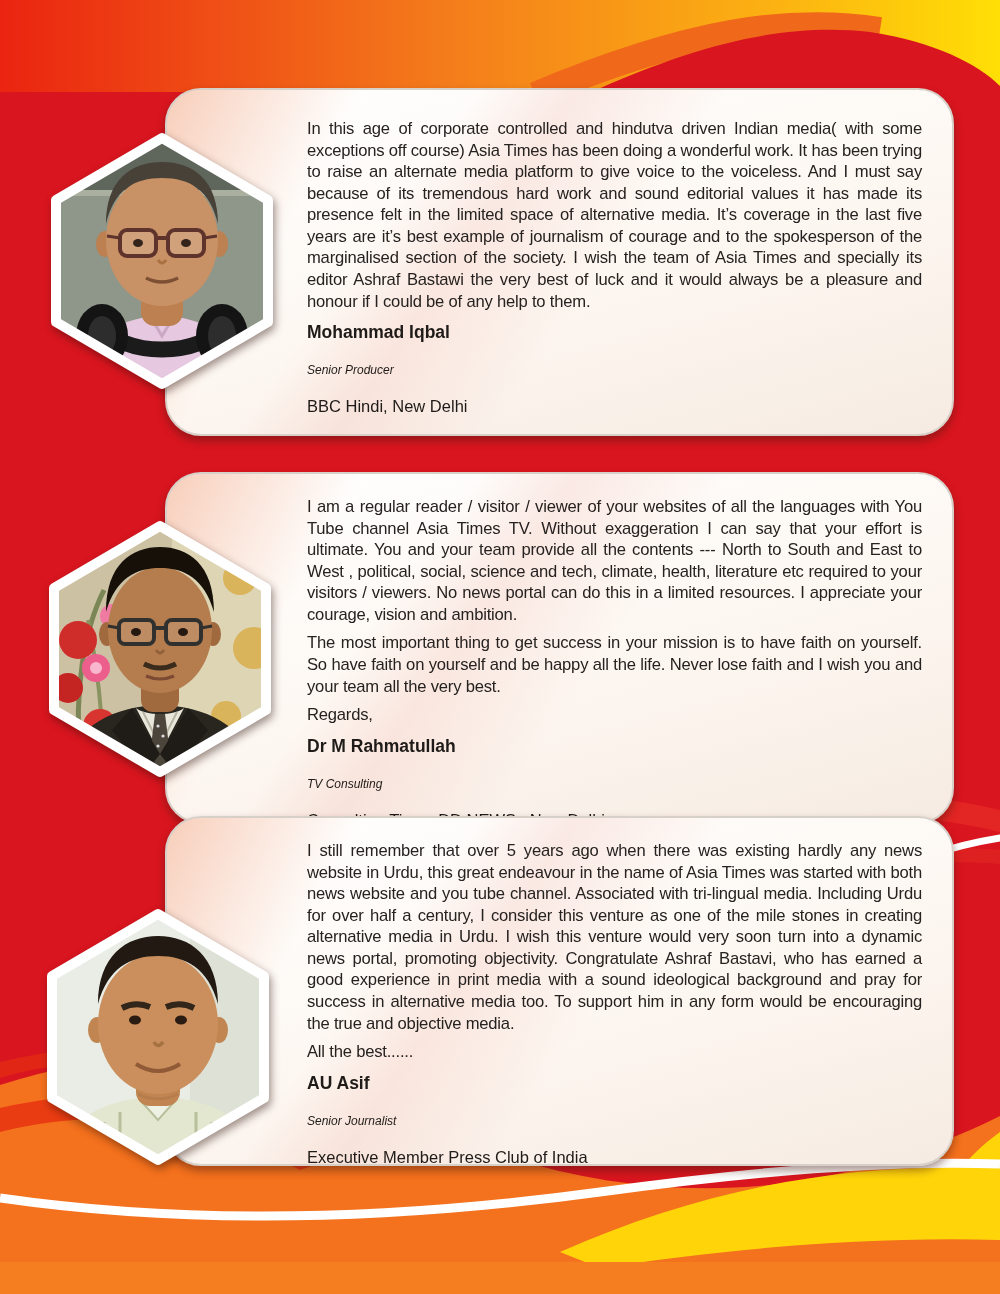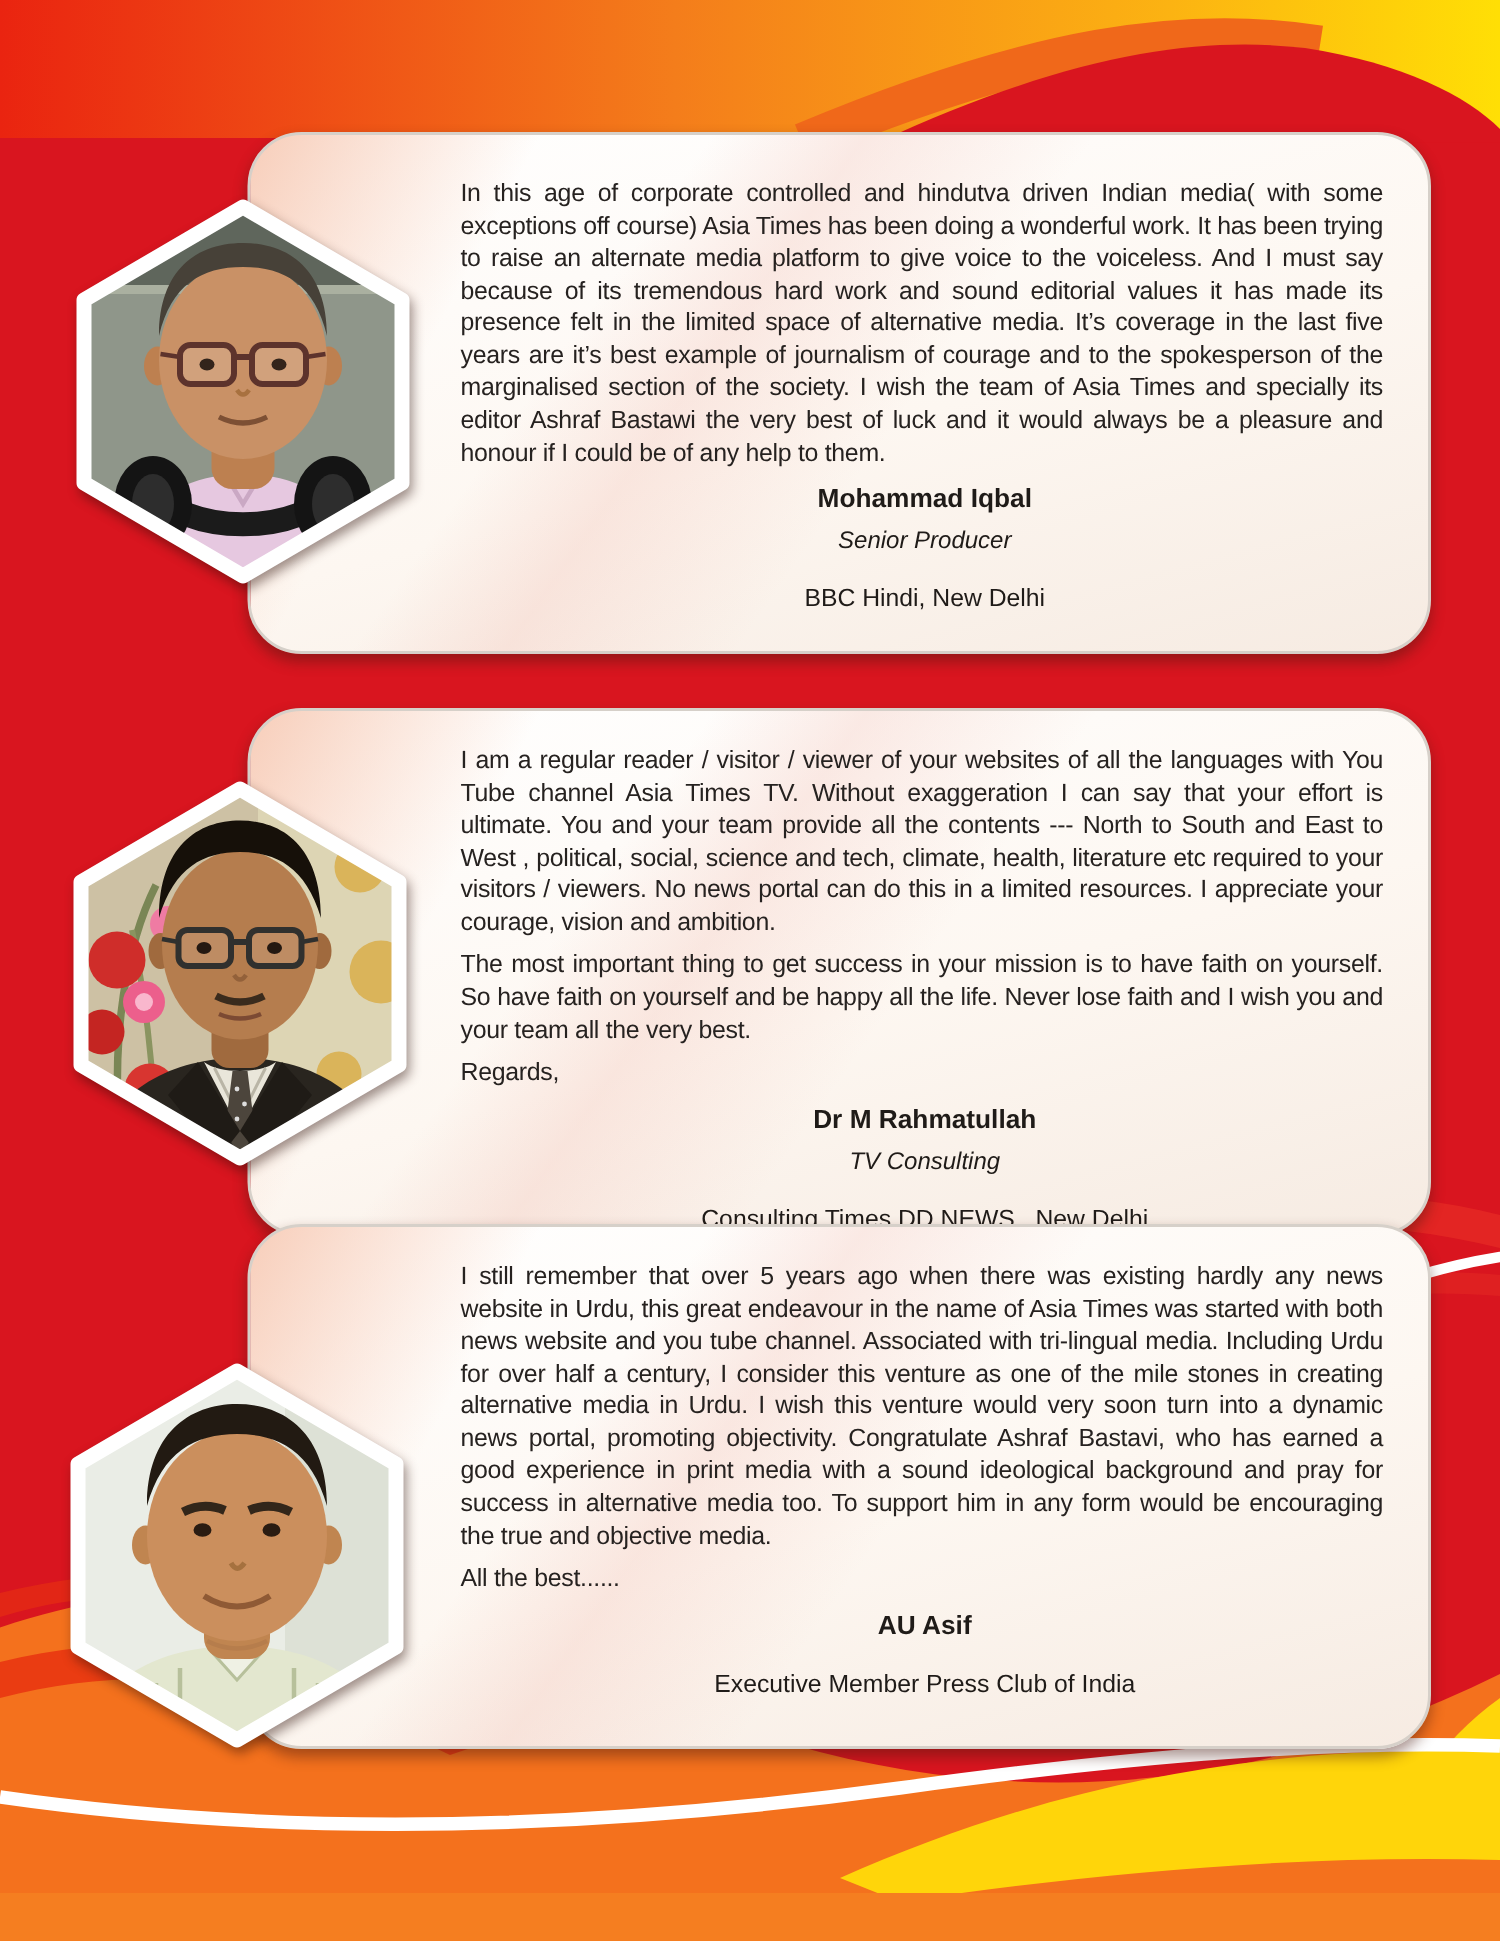--- a/index.html
+++ b/index.html
@@ -23,23 +23,23 @@
   .card-1{top:88px;height:344px;}
   .card-2{top:472px;height:348px;}
   .card-3{top:816px;height:346px;}
   .card-inner{padding:22px 26px 0 140px;}
   .card-inner p{
     margin:0 4px 7px 0;
     font-size:16.6px;line-height:1.3;letter-spacing:-0.2px;
     color:#262220;text-align:justify;
   }
   .card-1 .card-inner{padding-top:28px;}
-  .signature{margin-top:10px;text-align:center;color:#1f1b18;}
+  .signature{margin-top:10px;text-align:left;color:#1f1b18;}
   .signature .name{font-weight:bold;font-size:17.5px;line-height:1.25;}
-  .signature .title{font-style:italic;font-size:16px;margin-top:7px;line-height:1.25;}
+  .signature .title{font-style:italic;font-size:12px;margin-top:19px;line-height:1.25;}
   .signature .org{font-size:16.5px;margin-top:18px;line-height:1.25;}
   .hex-photo{
     position:absolute;z-index:2;width:232px;height:258px;
     filter:drop-shadow(2px 4px 4px rgba(40,10,5,.45));
   }
   .hex-1{left:46px;top:132px;}
   .hex-2{left:44px;top:520px;}
   .hex-3{left:42px;top:908px;}
 </style>
 </head>
@@ -96,20 +96,21 @@
     </div>
   </div>
 </div>
 
 <div class="card card-3">
   <div class="card-inner">
     <p>I still remember that over 5 years ago when there was existing hardly any news website in Urdu, this great endeavour in the name of Asia Times was started with both news website and you tube channel. Associated with tri-lingual media. Including Urdu for over half a century, I consider this venture as one of the mile stones in creating alternative media in Urdu. I wish this venture would very soon turn into a dynamic news portal, promoting objectivity. Congratulate Ashraf Bastavi, who has earned a good experience in print media with a sound ideological background and pray for success in alternative media too. To support him in any form would be encouraging the true and objective media.</p>
     <p>All the best......</p>
     <div class="signature">
       <div class="name">AU Asif</div>
+      <div class="title">Senior Journalist</div>
       <div class="org">Executive Member Press Club of India</div>
     </div>
   </div>
 </div>
 
 <div class="hex-photo hex-1">
   <svg width="232" height="258" viewBox="0 0 232 258">
     <defs>
         <clipPath id="hx1">
           <polygon points="116,6 222,68 222,190 116,252 10,190 10,68"></polygon>

